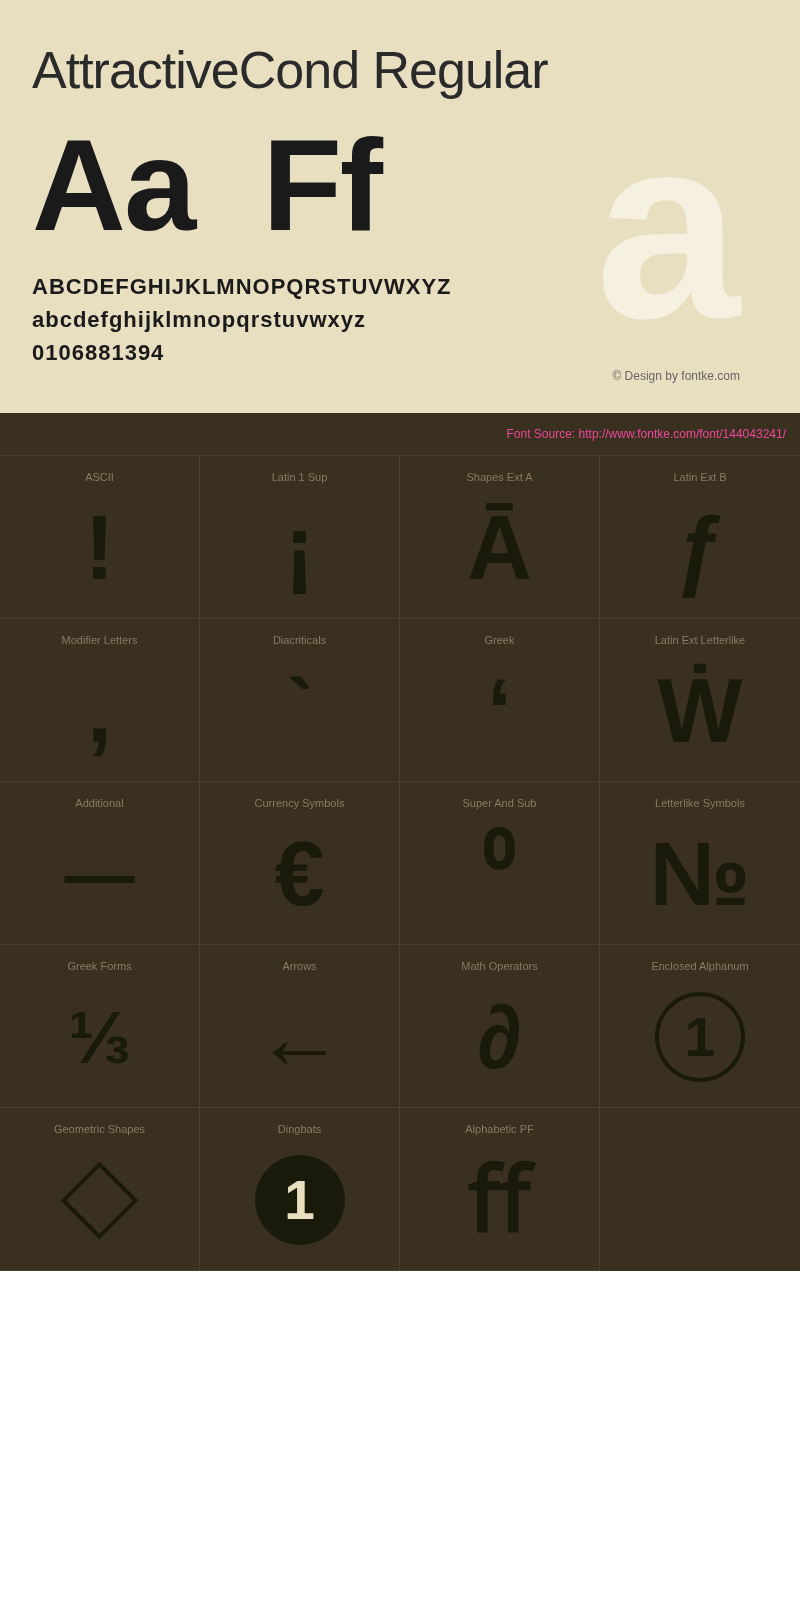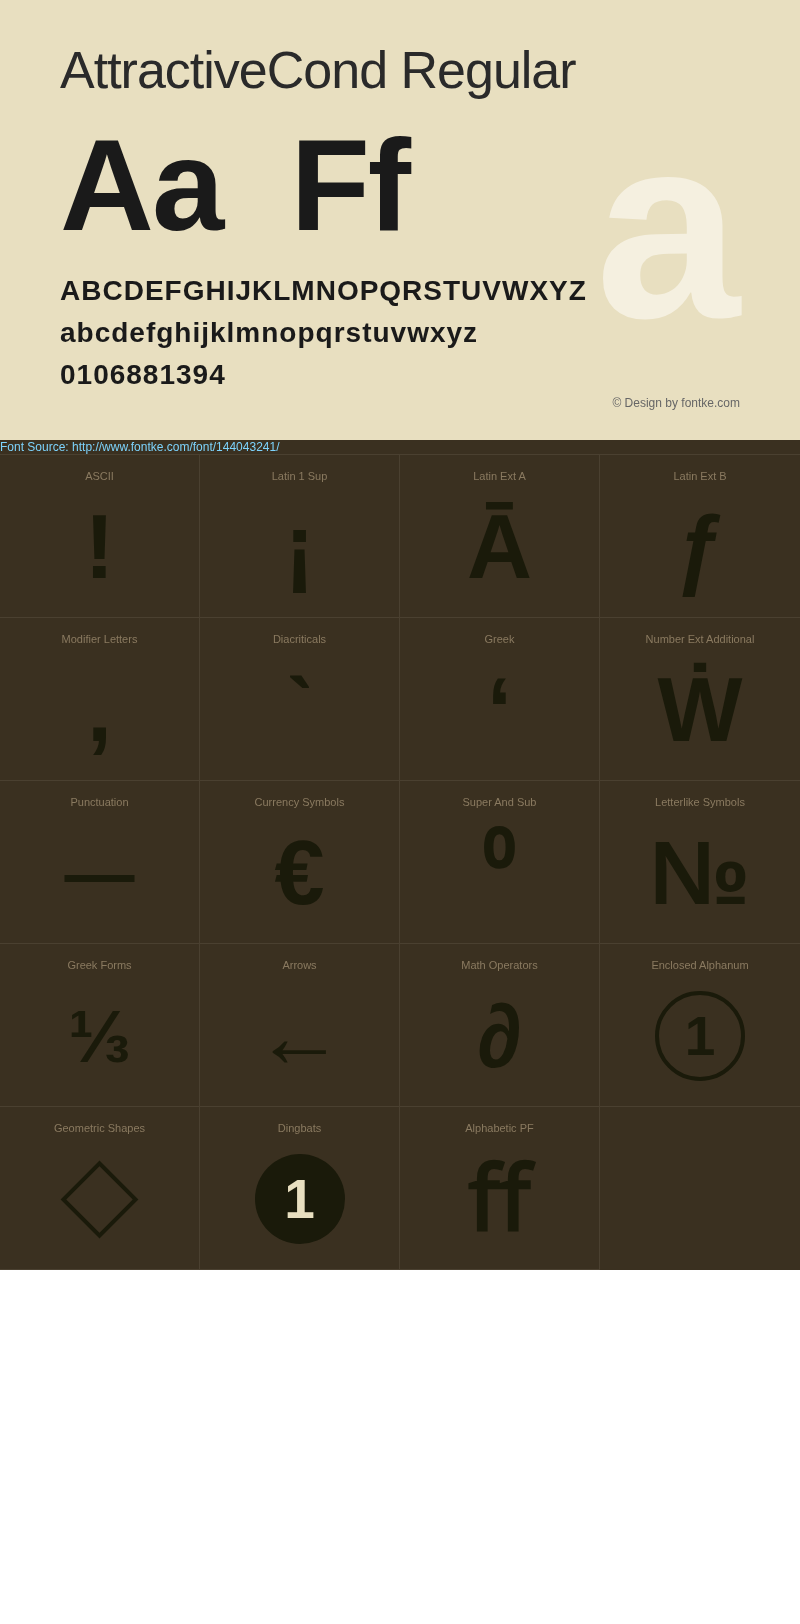--- a/index.html
+++ b/index.html
@@ -1,21 +1,21 @@
 <!DOCTYPE html>
 <html><head>
   <meta charset="utf-8">
   <style>
     * { margin: 0; padding: 0; box-sizing: border-box; }
     body { width: 800px; font-family: Arial, sans-serif; }
 
     
     .top-section {
       background-color: #e8dfc0;
-      padding: 40px 60px 30px 60px;
+      padding: 40px 60px 30px 32px;
     }
     .font-title {
       font-size: 52px;
       font-weight: 400;
       color: #2a2a2a;
       letter-spacing: -1px;
       margin-bottom: 20px;
       font-family: Arial, Helvetica, sans-serif;
     }
     .specimen-large {
@@ -43,44 +43,44 @@
       line-height: 0.9;
       position: absolute;
       right: 0;
       top: -10px;
       font-family: Arial Narrow, Arial, sans-serif;
     }
     .alphabet-section {
       margin-top: 20px;
     }
     .alphabet-line {
-      font-size: 28px;
+      font-size: 22px;
       font-weight: 700;
       color: #1a1a1a;
       letter-spacing: 1px;
       line-height: 1.5;
       font-family: Arial Narrow, Arial, sans-serif;
     }
     .copyright {
       text-align: right;
       font-size: 12px;
       color: #666;
       font-family: Arial, sans-serif;
     }
 
     
     .bottom-section {
       background-color: #3a3020;
       padding: 0;
     }
     .font-source {
-      text-align: left;
-      color: #7dd3fc;
+      text-align: right;
+      color: #ec4899;
       font-size: 12px;
-      padding: 0;
+      padding: 14px;
       border-bottom: 1px solid #4a4030;
     }
 
     
     .char-grid {
       display: grid;
       grid-template-columns: repeat(4, 1fr);
     }
     .char-cell {
       display: flex;
@@ -188,21 +188,21 @@
 
     <div class="char-cell">
       <div class="char-label">ASCII</div>
       <div class="char-display">!</div>
     </div>
     <div class="char-cell">
       <div class="char-label">Latin 1 Sup</div>
       <div class="char-display">¡</div>
     </div>
     <div class="char-cell">
-      <div class="char-label">Latin Ext A</div>
+      <div class="char-label">Shapes Ext A</div>
       <div class="char-display">Ā</div>
     </div>
     <div class="char-cell">
       <div class="char-label">Latin Ext B</div>
       <div class="char-display">ƒ</div>
     </div>
 
     <div class="char-cell">
       <div class="char-label">Modifier Letters</div>
       <div class="char-display">,</div>
@@ -210,25 +210,25 @@
     <div class="char-cell">
       <div class="char-label">Diacriticals</div>
       <div class="char-display">ˋ</div>
     </div>
     <div class="char-cell">
       <div class="char-label">Greek</div>
       <div class="char-display">ʻ</div>
     </div>
 
     <div class="char-cell">
-      <div class="char-label">Number Ext Additional</div>
+      <div class="char-label">Latin Ext Letterlike</div>
       <div class="char-display">Ẇ</div>
     </div>
     <div class="char-cell">
-      <div class="char-label">Punctuation</div>
+      <div class="char-label">Additional</div>
       <div class="char-display smaller">—</div>
     </div>
     <div class="char-cell">
       <div class="char-label">Currency Symbols</div>
       <div class="char-display">€</div>
     </div>
     <div class="char-cell">
       <div class="char-label">Super And Sub</div>
       <div class="char-display">⁰</div>
     </div>

